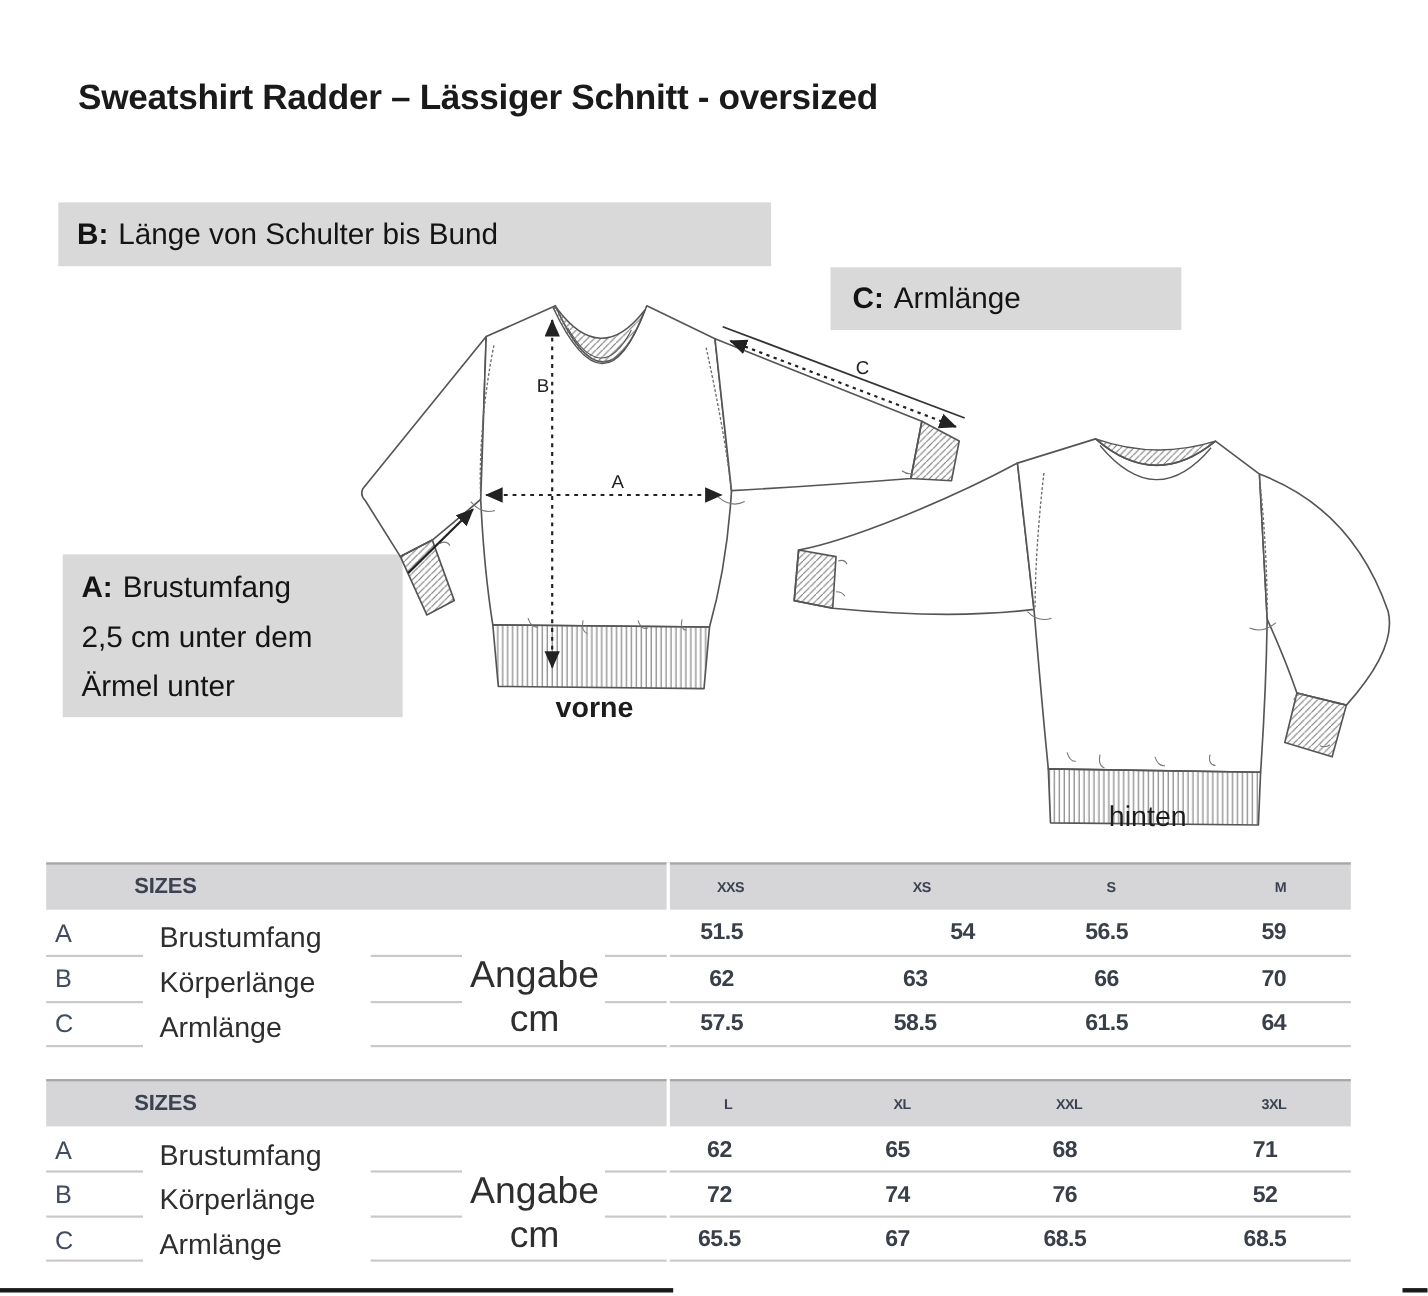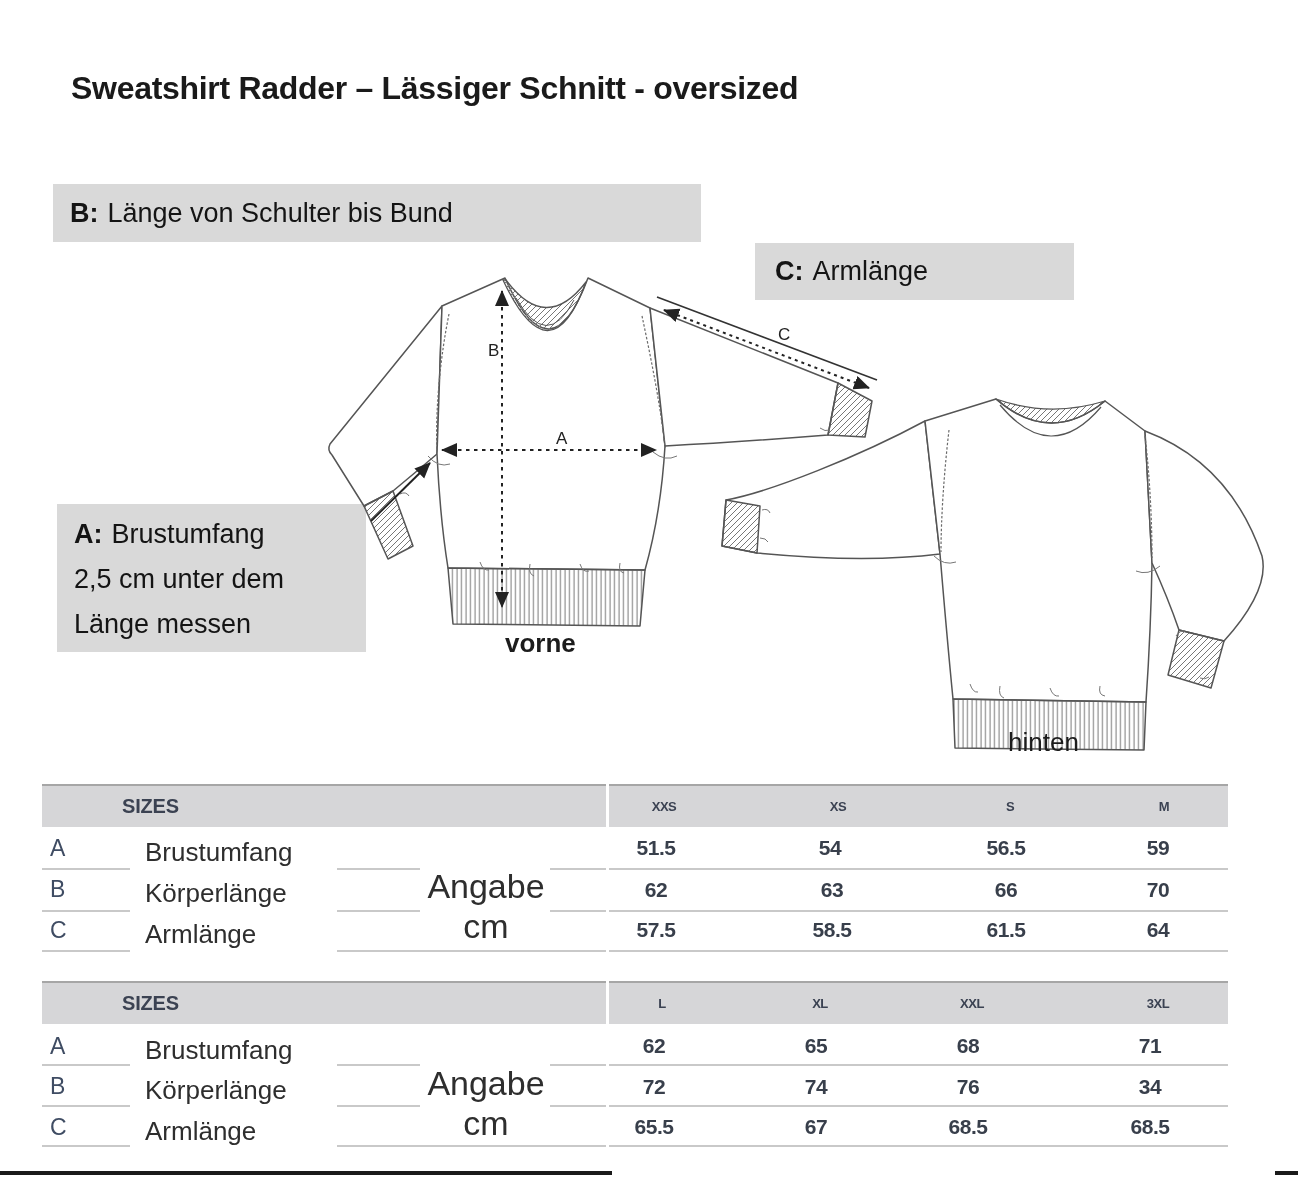--- a/index.html
+++ b/index.html
@@ -48,21 +48,21 @@
     <span class="ck">C:</span><span>Armlänge</span>
   </div>
 
   <div class="callout callout-b">
     <span class="ck">B:</span><span>Länge von Schulter bis Bund</span>
   </div>
 
   <div class="callout callout-a">
     <div><span class="ck">A:</span><span>Brustumfang</span></div>
     <div>2,5 cm unter dem</div>
-    <div>Länge messen</div>
+    <div>Ärmel unter</div>
   </div>
 
   <svg class="sketch svg-front" width="560" height="400" viewBox="0 0 560 400">
     <defs>
       <pattern id="ribV" width="4.5" height="12" patternUnits="userSpaceOnUse">
         <path d="M2,0V12" stroke="#777" stroke-width="1"></path>
       </pattern>
       <pattern id="ribD" width="6" height="6" patternUnits="userSpaceOnUse">
         <path d="M-1,7L7,-1" stroke="#777" stroke-width="1"></path>
       </pattern>
@@ -166,21 +166,21 @@
     <div class="tlabel" style="top:832px;line-height:40px">Brustumfang</div>
     <div class="tlabel" style="top:873px;line-height:41px">Körperlänge</div>
     <div class="tlabel" style="top:914px;line-height:40px">Armlänge</div>
 
     <div class="unit" style="top:866px">
       <div>Angabe</div>
       <div>cm</div>
     </div>
 
     <span class="tval" style="left:656px;top:828px;line-height:40px">51.5</span>
-    <span class="tval" style="left:830px;top:828px;line-height:40px">54</span>
+    <span class="tval" style="left:875px;top:828px;line-height:40px">54</span>
     <span class="tval" style="left:1006px;top:828px;line-height:40px">56.5</span>
     <span class="tval" style="left:1158px;top:828px;line-height:40px">59</span>
 
     <span class="tval" style="left:656px;top:869px;line-height:41px">62</span>
     <span class="tval" style="left:832px;top:869px;line-height:41px">63</span>
     <span class="tval" style="left:1006px;top:869px;line-height:41px">66</span>
     <span class="tval" style="left:1158px;top:869px;line-height:41px">70</span>
 
     <span class="tval" style="left:656px;top:910px;line-height:40px">57.5</span>
     <span class="tval" style="left:832px;top:910px;line-height:40px">58.5</span>
@@ -221,21 +221,21 @@
     </div>
 
     <span class="tval" style="left:654px;top:1026px;line-height:40px">62</span>
     <span class="tval" style="left:816px;top:1026px;line-height:40px">65</span>
     <span class="tval" style="left:968px;top:1026px;line-height:40px">68</span>
     <span class="tval" style="left:1150px;top:1026px;line-height:40px">71</span>
 
     <span class="tval" style="left:654px;top:1066px;line-height:41px">72</span>
     <span class="tval" style="left:816px;top:1066px;line-height:41px">74</span>
     <span class="tval" style="left:968px;top:1066px;line-height:41px">76</span>
-    <span class="tval" style="left:1150px;top:1066px;line-height:41px">34</span>
+    <span class="tval" style="left:1150px;top:1066px;line-height:41px">52</span>
 
     <span class="tval" style="left:654px;top:1107px;line-height:40px">65.5</span>
     <span class="tval" style="left:816px;top:1107px;line-height:40px">67</span>
     <span class="tval" style="left:968px;top:1107px;line-height:40px">68.5</span>
     <span class="tval" style="left:1150px;top:1107px;line-height:40px">68.5</span>
 
     <div class="sep" style="left:42px;top:1064px;width:88px"></div>
     <div class="sep" style="left:337px;top:1064px;width:83px"></div>
     <div class="sep" style="left:550px;top:1064px;width:678px"></div>
     <div class="sep" style="left:42px;top:1105px;width:88px"></div>

